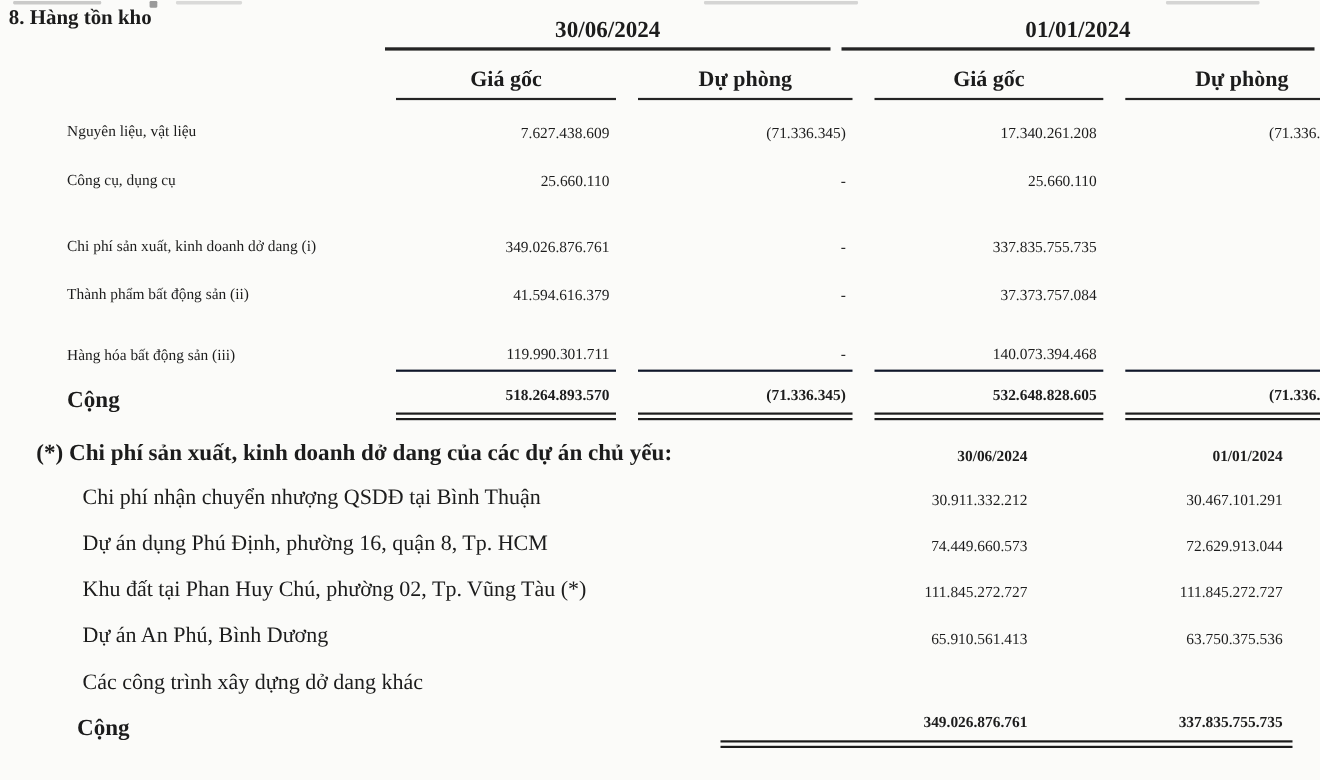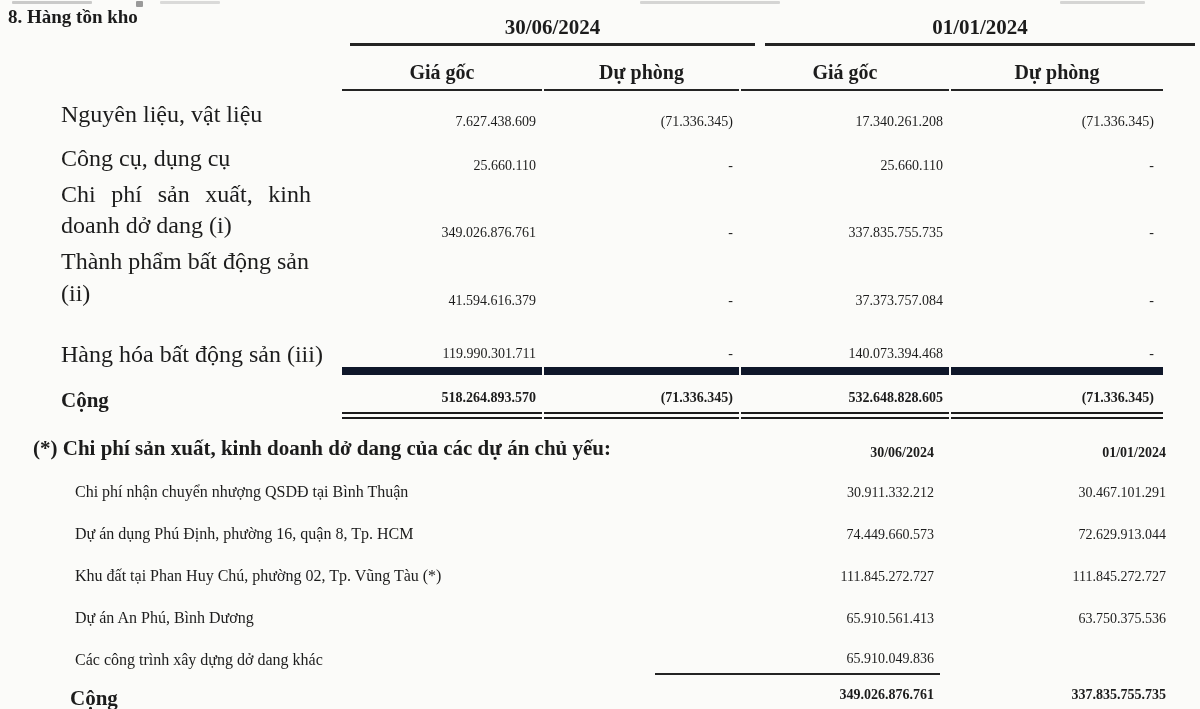--- a/index.html
+++ b/index.html
@@ -11,52 +11,52 @@
     overflow:hidden;
     position:relative;
   }
   .page{position:absolute;inset:0;padding:6px 5px 0 5px;box-sizing:border-box;}
 
   
   .artifacts{position:absolute;top:0;left:0;width:1200px;height:8px;}
   .artifacts .seg{position:absolute;top:1px;height:3px;background:#8f8f8f;border-radius:1px;}
 
   
-  .g1 {display:grid;grid-template-columns:335px 200px 195px 208px 212px;column-gap:2px;}
+  .g1 {display:grid;grid-template-columns:335px 200px 195px 208px 212px;column-gap:20px;}
   .g1h{display:grid;grid-template-columns:335px 405px 430px;column-gap:10px;}
   .g2 {display:grid;grid-template-columns:650px 285px 235px;column-gap:0;}
 
   .cell{align-self:end;}
   .n{text-align:right;padding-right:6px;font-size:14px;line-height:1.15;}
   .c5{padding-right:9px;}
   .b{font-weight:bold;}
   .ctr{text-align:center;}
 
   
   .dates-row{height:40px;font-size:21px;}
   .dates-row .grp{border-bottom:3px solid #242424;padding-bottom:3px;}
   .subhead-row{height:45px;font-size:20px;}
   .subhead-row .ch{border-bottom:2px solid #242424;padding-bottom:5px;}
   .title{font-size:19px;align-self:start;padding-left:3px;}
 
   .row1{min-height:45px;}
   .rowN{min-height:44px;display:grid;}
-  .g1 .lab{padding-left:56px;font-size:24px;line-height:1.3;padding-bottom:5px;}
+  .g1 .lab{padding-left:56px;font-size:14px;line-height:1.3;padding-bottom:5px;}
   .g1 .n{padding-bottom:5px;}
   .wraplab{width:250px;text-align:justify;}
-  .lastline .n{border-bottom:8px solid #0f172a;margin-top:32px;}
+  .lastline .n{border-bottom:2px solid #0f172a;margin-top:32px;}
   .totalrow{min-height:44px;}
   .totalrow .n{border-bottom:7px double #1c1c1c;font-weight:bold;padding-bottom:6px;}
   .totalrow .lab{font-weight:bold;padding-left:56px;font-size:21px;}
 
   
   .s2head{margin-top:8px;min-height:38px;font-size:21px;}
   .s2head .t{padding-left:28px;line-height:1.25;padding-bottom:4px;}
   .s2head .n{font-weight:bold;padding-bottom:4px;}
-  .g2 .lab{padding-left:70px;font-size:16px;padding-bottom:6px;}
+  .g2 .lab{padding-left:70px;font-size:20px;padding-bottom:6px;}
   .s2row{min-height:42px;}
   .s2row .n{padding-bottom:6px;}
   .s2last .n{border-bottom:2px solid #242424;}
   .s2total{min-height:42px;}
   .s2total .n{border-bottom:7px double #1c1c1c;font-weight:bold;padding-bottom:7px;}
   .s2total .lab{font-weight:bold;font-size:21px;padding-left:65px;}
 </style>
 </head>
 <body>
 
@@ -159,21 +159,20 @@
   </div>
 
   <div class="g2 s2row">
     <div class="cell lab">Dự án An Phú, Bình Dương</div>
     <div class="cell n">65.910.561.413</div>
     <div class="cell n c5">63.750.375.536</div>
   </div>
 
   <div class="g2 s2row s2last">
     <div class="cell lab">Các công trình xây dựng dở dang khác</div>
-    <div class="cell n">65.910.049.836</div>
   </div>
 
   <div class="g2 s2total">
     <div class="cell lab">Cộng</div>
     <div class="cell n">349.026.876.761</div>
     <div class="cell n c5">337.835.755.735</div>
   </div>
 
 </div>
 

